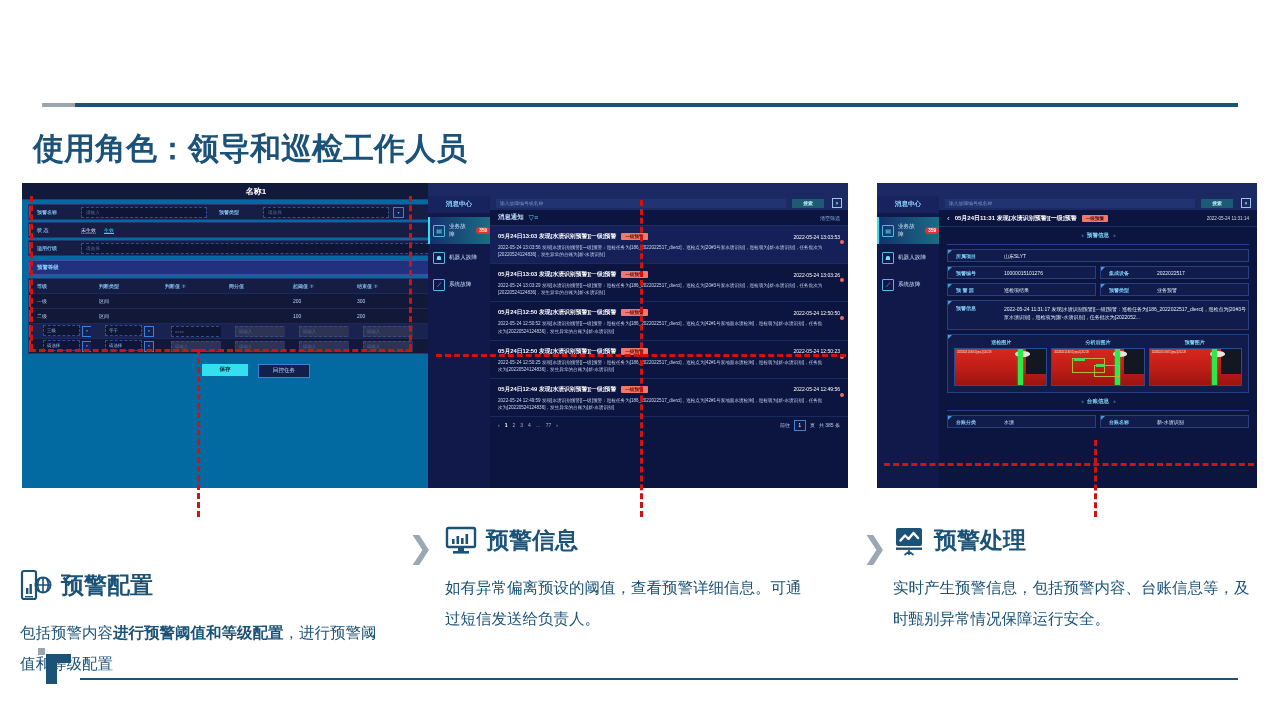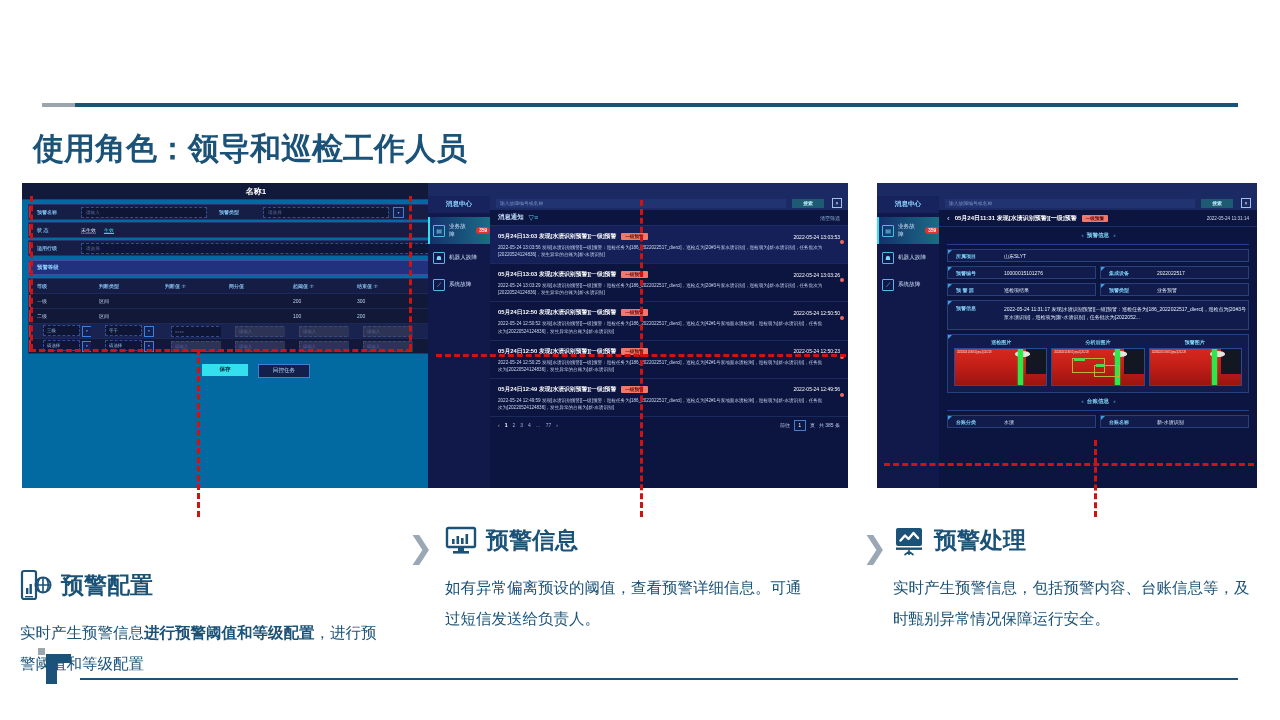--- a/index.html
+++ b/index.html
@@ -637,21 +637,21 @@
       <svg class="cap-ico" viewBox="0 0 32 32">
         <rect x="2" y="2" width="14" height="28" rx="2" fill="none" stroke="#1b5278" stroke-width="2.2"></rect>
         <rect x="6" y="19" width="2.4" height="6" fill="#1b5278"></rect>
         <rect x="9.5" y="15" width="2.4" height="10" fill="#1b5278"></rect>
         <rect x="5" y="27" width="8" height="1.4" fill="#1b5278"></rect>
         <circle cx="23" cy="16" r="7.5" fill="none" stroke="#1b5278" stroke-width="2"></circle>
         <path d="M23 8.5v15M16 16h14M19.5 9.6a13 13 0 0 0 0 12.8M26.5 9.6a13 13 0 0 1 0 12.8" stroke="#1b5278" stroke-width="1.6" fill="none"></path>
       </svg>
       <span class="cap-title">预警配置</span>
     </div>
-    <div class="cap-text"><span>实时产生预警信息</span><b>进行预警阈值和等级配置</b><span>，进行预警阈值和等级配置</span></div>
+    <div class="cap-text"><span>包括预警内容</span><b>进行预警阈值和等级配置</b><span>，进行预警阈值和等级配置</span></div>
   </div>
 
   <div class="cap cap-2">
     <div class="cap-head">
       <svg class="cap-ico" viewBox="0 0 32 32">
         <rect x="2" y="4" width="28" height="19" rx="1.5" fill="none" stroke="#1b5278" stroke-width="2.4"></rect>
         <rect x="7" y="15" width="2.6" height="5" fill="#1b5278"></rect>
         <rect x="11.5" y="12" width="2.6" height="8" fill="#1b5278"></rect>
         <rect x="16" y="14" width="2.6" height="6" fill="#1b5278"></rect>
         <rect x="20.5" y="10" width="2.6" height="10" fill="#1b5278"></rect>

